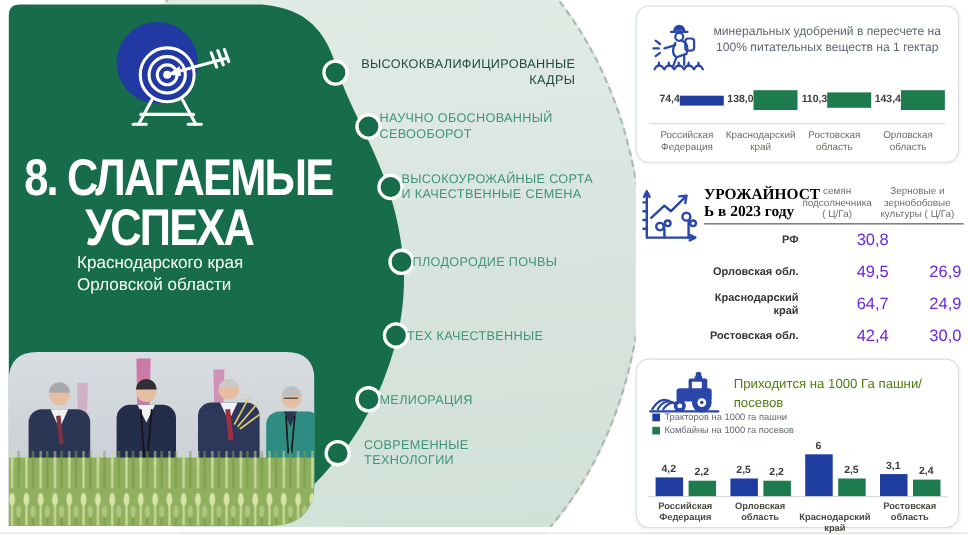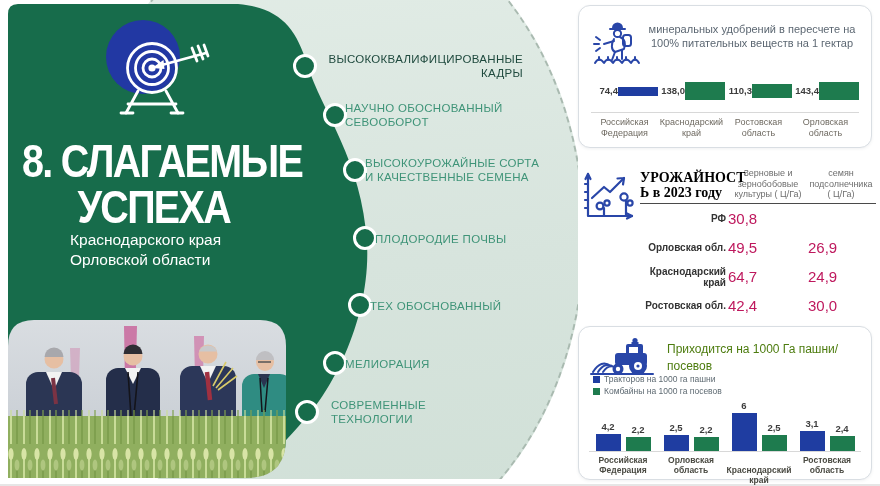--- a/index.html
+++ b/index.html
@@ -57,21 +57,21 @@
 
   .c2-icon{margin:10px 0 0 2px;flex:0 0 60px;}
   .t-grid{flex:1;padding-top:12px;}
   .t-head{display:flex;align-items:flex-end;border-bottom:1.5px solid #4A4A4A;padding-bottom:3px;width:236px;}
   .t-title{width:88px;font-size:14px;line-height:15px;font-weight:bold;color:#000000;font-family:Liberation Serif, serif;}
   .t-title span{display:block;}
   .t-col{font-size:9px;line-height:10.5px;color:#6E6E6E;text-align:center;overflow-wrap:anywhere;}
   .t-c1{width:80px;} .t-c2{width:66px;}
   .t-row{display:flex;align-items:center;min-height:28px;margin-top:1px;}
   .t-label{width:88px;text-align:right;font-size:10px;line-height:11px;font-weight:bold;color:#333;padding-right:2px;box-sizing:border-box;}
-  .t-val{width:80px;text-align:left;font-size:15px;color:#be185d;}
+  .t-val{width:80px;text-align:right;font-size:15px;color:#6d28d9;}
   .t-val2{width:66px;}
 
   .c3-head{display:flex;padding:2px 10px 0 10px;}
   .c3-title{flex:1;font-size:12px;line-height:17px;color:#4d7c0f;text-align:left;padding:6px 0 0 12px;}
   .legend{padding-left:14px;margin-top:-4px;}
   .leg{display:flex;align-items:center;gap:4px;font-size:8.5px;line-height:12px;color:#5E6A72;}
   .sq{width:7px;height:7px;flex:0 0 7px;}
   .c3-chart{display:flex;height:52px;margin:2px 10px 0 10px;align-items:flex-end;}
   .g3{flex:1;display:flex;justify-content:center;align-items:flex-end;gap:5px;height:100%;}
   .b3{display:flex;flex-direction:column;align-items:center;justify-content:flex-end;height:100%;}
@@ -125,21 +125,21 @@
   <div class="factor f3">
     <span class="dot"></span>
     <span class="lbl">ВЫСОКОУРОЖАЙНЫЕ СОРТА И КАЧЕСТВЕННЫЕ СЕМЕНА</span>
   </div>
   <div class="factor f4">
     <span class="dot"></span>
     <span class="lbl">ПЛОДОРОДИЕ ПОЧВЫ</span>
   </div>
   <div class="factor f5">
     <span class="dot"></span>
-    <span class="lbl">ТЕХ ОБОСНОВАННЫЙ</span>
+    <span class="lbl">ТЕХ КАЧЕСТВЕННЫЕ</span>
   </div>
   <div class="factor f6">
     <span class="dot"></span>
     <span class="lbl">МЕЛИОРАЦИЯ</span>
   </div>
   <div class="factor f7">
     <span class="dot"></span>
     <span class="lbl">СОВРЕМЕННЫЕ ТЕХНОЛОГИИ</span>
   </div>
 
@@ -256,22 +256,22 @@
       <circle cx="44" cy="31" r="3.6"></circle>
       <circle cx="50" cy="37" r="2.6"></circle>
       <path d="M46,50 V35"></path>
     </svg>
     <div class="t-grid">
       <div class="t-head">
         <div class="t-title">
           <span>УРОЖАЙНОСТ</span>
           <span>Ь в 2023 году</span>
         </div>
+        <div class="t-col t-c2">семян подсолнечника ( Ц/Га)</div>
         <div class="t-col t-c1">Зерновые и зернобобовые культуры ( Ц/Га)</div>
-        <div class="t-col t-c2">семян подсолнечника ( Ц/Га)</div>
       </div>
       <div>
           <div class="t-row">
             <div class="t-label">РФ</div>
             <div class="t-val">30,8</div>
             <div class="t-val t-val2"></div>
           </div>
           <div class="t-row">
             <div class="t-label">Орловская обл.</div>
             <div class="t-val">49,5</div>

